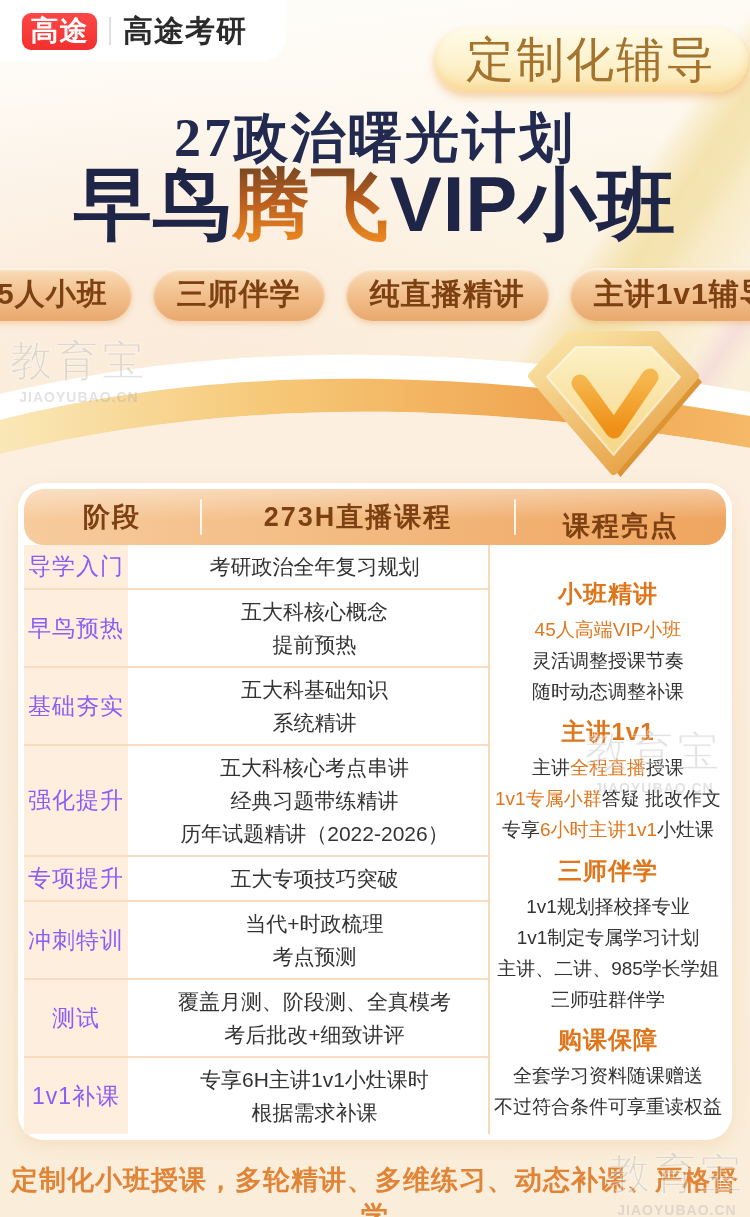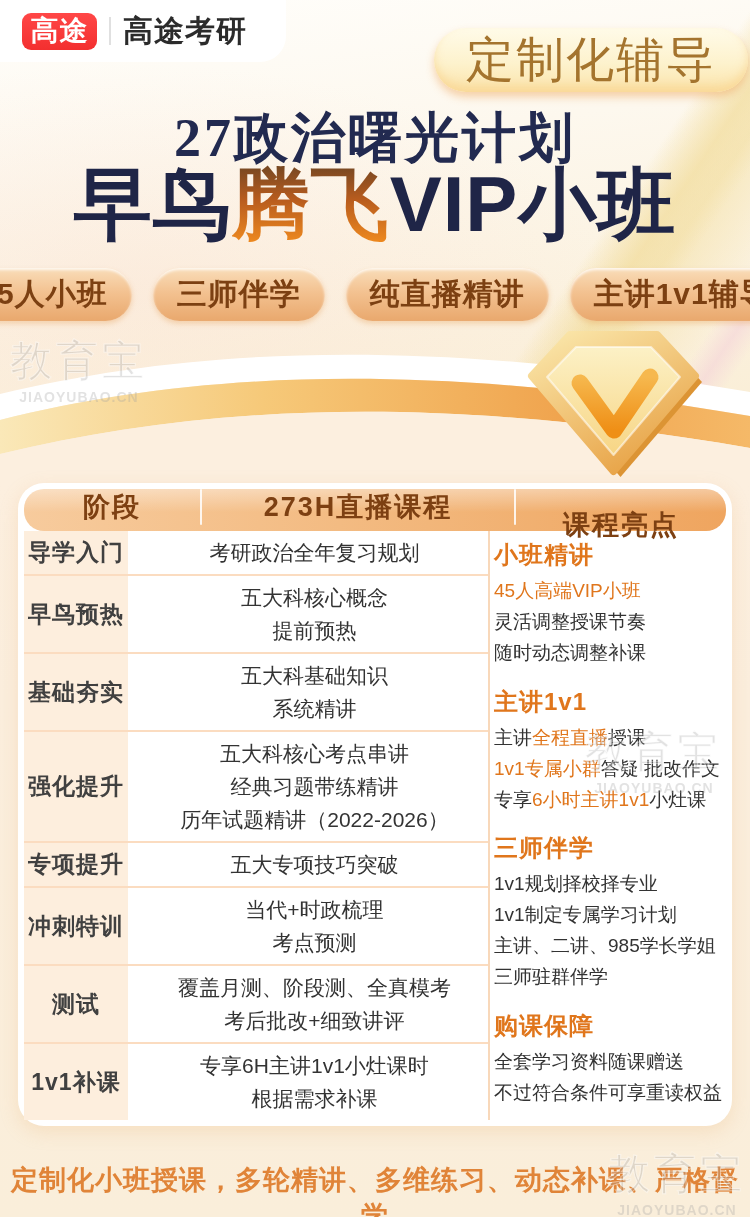--- a/index.html
+++ b/index.html
@@ -69,41 +69,41 @@
   .wm2 { left:585px; top:724px; }
   .wm3 { left:608px; top:1146px; }
 
   
   .diamond { position:absolute; left:526px; top:331px; width:176px; height:146px; z-index:5; }
 
   
   .card { position:absolute; left:18px; top:483px; width:714px; z-index:4;
     background:#ffffff; border-radius:26px; padding:6px;
     box-shadow:0 6px 18px rgba(235,180,120,.25); }
-  .table-header { height:42px; border-radius:20px; display:flex; align-items:flex-start;
+  .table-header { height:56px; border-radius:20px; display:flex; align-items:center;
     background:linear-gradient(180deg,rgba(255,255,255,.40),rgba(255,255,255,0) 55%),
                linear-gradient(90deg,#f7cb9d 0%,#f3bb82 45%,#efa55f 100%);
     font-size:27px; font-weight:800; color:#7d4012; letter-spacing:2px; }
   .th { display:flex; align-items:center; justify-content:center; }
   .th1 { width:176px; } .th2 { width:312px; } .th3 { flex:1;margin-top:18px; }
   .th-sep { width:2px; height:36px; background:rgba(255,255,255,.85); border-radius:1px; }
 
   .card-body { display:flex; }
   .rows-col { width:464px; }
   .t-row { display:flex; align-items:stretch; border-bottom:2px solid #fbdcc0; }
   .t-row:last-child { border-bottom:none; }
   .stage-cell { width:118px; background:#fdeedd; display:flex; align-items:center;
-    justify-content:center; font-size:23px; font-weight:700; color:#404040; letter-spacing:1px; }
+    justify-content:center; font-size:23px; font-weight:400; color:#8b5cf6; letter-spacing:1px; }
   .course-cell { width:394px; display:flex; flex-direction:column; justify-content:center;
     padding:5px 0; text-align:center;margin-left:13px; }
   .course-line { font-size:21px; color:#333333; line-height:33px; }
   .v-sep { width:2px; background:#f8d8ba; }
 
   .hl-col { flex:1; display:flex; flex-direction:column; justify-content:space-between;
-    padding:8px 4px 12px; text-align:left; }
+    padding:8px 4px 12px; text-align:center;margin-top:25px; }
   .hl-title { font-size:24px; font-weight:800; color:#e0761c; letter-spacing:1px; margin-bottom:4px; }
   .hl-line { font-size:19px; color:#333333; line-height:31px; }
   .hl-line .hl { color:#e0761c; }
 
   
   .tagline { position:absolute; left:0; top:1162px; width:100%; text-align:center; z-index:5;
     font-size:27px; font-weight:800; color:#e08438; letter-spacing:1px; }
 </style>
 </head>
 <body>

